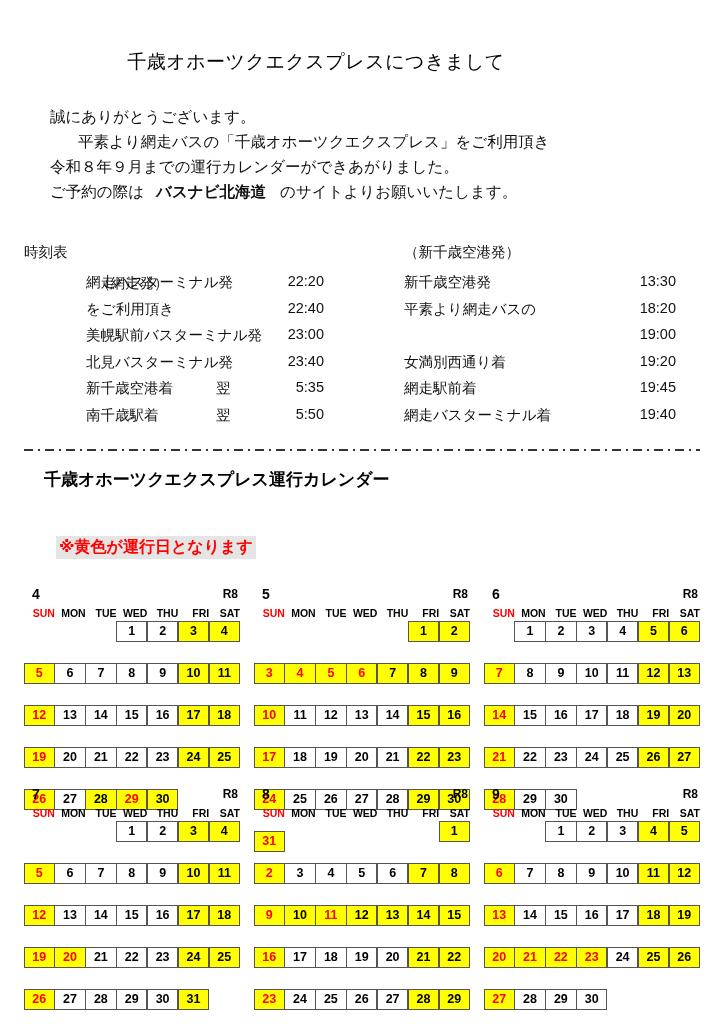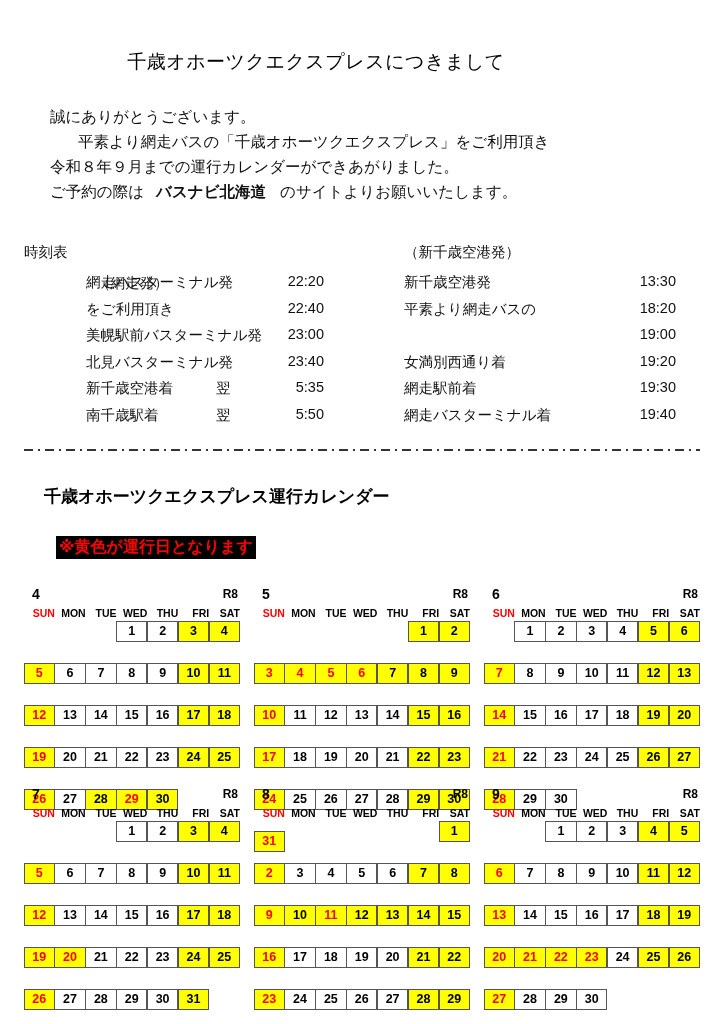--- a/index.html
+++ b/index.html
@@ -134,34 +134,34 @@
         transparent 9px, transparent 14px,
         #333 14px, #333 16px,
         transparent 16px, transparent 21px);
     border-top: none;
     height: 2px;
   }
 
   
   .cal-title {
     position: absolute;
-    top: 485px;
+    top: 468px;
     left: 44px;
     font-size: 17px;
     font-weight: bold;
     color: #000;
   }
   .cal-note {
     position: absolute;
     top: 536px;
     left: 56px;
     font-size: 16px;
     font-weight: bold;
     color: #ff0000;
-    background: #000000;
+    background: #e5e5e5;
     padding: 2px 3px 3px 3px;
     line-height: 18px;
   }
 
   
   .cal-grid-wrap {
     position: absolute;
     left: 0;
     top: 0;
     width: 724px;
@@ -276,21 +276,21 @@
         <span class="tt-l-name">北見バスターミナル発</span>
         <span class="tt-l-time">23:40</span>
         <span class="tt-r-name">女満別西通り着</span>
         <span class="tt-r-time">19:20</span>
       </div>
       <div class="tt-row">
         <span class="tt-l-name clipped">新千歳空港着</span>
         <span class="tt-l-next">翌</span>
         <span class="tt-l-time">5:35</span>
         <span class="tt-r-name">網走駅前着</span>
-        <span class="tt-r-time">19:30</span>
+        <span class="tt-r-time">19:45</span>
       </div>
       <div class="tt-row">
         <span class="tt-l-name">南千歳駅着</span>
         <span class="tt-l-next">翌</span>
         <span class="tt-l-time">5:50</span>
         <span class="tt-r-name">網走バスターミナル着</span>
         <span class="tt-r-time">19:40</span>
       </div>
     </div>
 </div>

